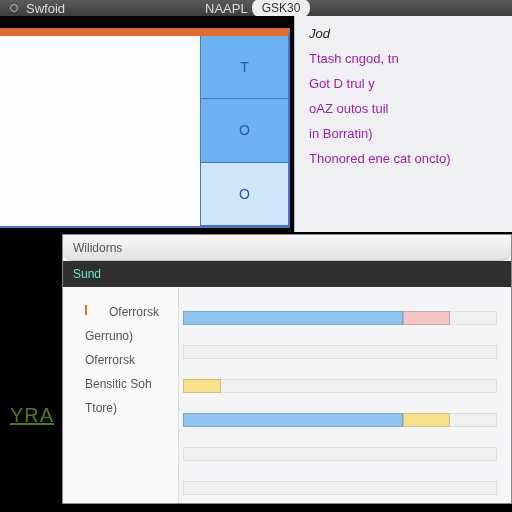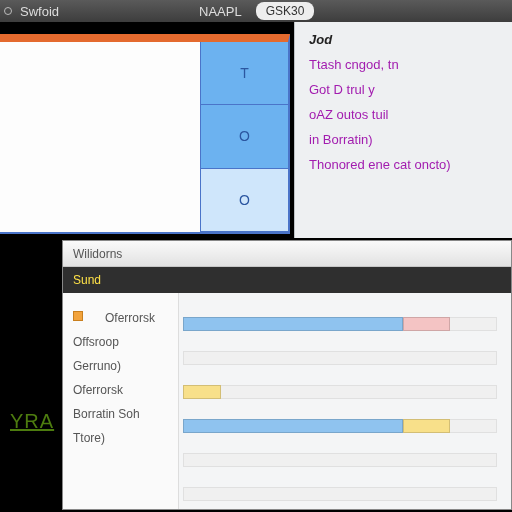--- a/index.html
+++ b/index.html
@@ -1,24 +1,24 @@
 <!DOCTYPE html>
 <html><head>
 <meta charset="utf-8">
 <style>
   * { margin: 0; padding: 0; box-sizing: border-box; font-family: Arial, sans-serif; }
   html, body { width: 512px; height: 512px; overflow: hidden; background: #000; }
   
   .toolbar {
-    height: 22px; background: linear-gradient(#5a5a5a,#3d3d3d);
-    display: flex; align-items: center; padding: 0 4px; color: #ddd; font-size: 13px;
+    height: 16px; background: linear-gradient(#5a5a5a,#3d3d3d);
+    display: flex; align-items: center; padding: 0 10px; color: #ddd; font-size: 13px;
   }
   .toolbar .left { display: flex; align-items: center; gap: 8px; }
   .toolbar .dot { width: 8px; height: 8px; border: 1px solid #bbb; border-radius: 50%; }
-  .toolbar .center { margin: 0 auto 0 140px; display: flex; align-items: center; gap: 14px; }
+  .toolbar .center { margin: 0 auto 0 140px; display: flex; align-items: center; gap: 4px; }
   .pill { background: #eee; color: #333; border-radius: 8px; padding: 2px 10px; font-size: 12px; }
 
   .desktop { position: relative; width: 512px; height: 478px; background: #000; }
 
   .win1 {
     position: absolute; left: -10px; top: 12px; width: 300px; height: 200px;
     background: #fff; border: 2px solid #4a74c9; border-top: 8px solid #e46a2e;
   }
   .win1 .body { display: flex; height: 100%; }
   .win1 .left-pane { flex: 1; background: #fdfdfd; }
@@ -29,42 +29,42 @@
   .win1 .cell {
     flex: 1; border-bottom: 1px solid #4a74c9; display: flex;
     align-items: center; justify-content: center; color: #2b56a0; font-size: 14px;
   }
   .win1 .cell:last-child { background: #cfe6fb; }
 
   .panel {
     position: absolute; left: 294px; top: 0; right: 0; height: 220px;
     background: #eef0f2; border-left: 1px solid #bfc4c8; padding: 10px 14px; font-size: 13px; color: #333;
   }
-  .panel .head { font-weight: bold; font-style: italic; color: #222; margin-bottom: 10px; }
+  .panel .head { font-weight: normal; font-style: italic; color: #222; margin-bottom: 10px; }
   .panel .row { margin: 10px 0; color: #a21caf; }
 
   .win2 {
     position: absolute; left: 62px; top: 218px; right: 0; bottom: -10px;
     background: #f4f5f6; border: 1px solid #888; box-shadow: 0 0 0 2px #000;
   }
   .win2 .titlebar {
     height: 26px; background: linear-gradient(#fafafa,#e2e2e2);
     border-bottom: 1px solid #c7c7c7; padding: 0 10px; font-size: 12px; color: #555;
-    display: flex; align-items: center;
+    display: flex; align-items: center; border-radius: 10px;
   }
   .win2 .tabbar {
-    height: 26px; background: #2f2f2f; color: #fde047; display: flex; align-items: center;
+    height: 26px; background: #2f2f2f; color: #5eead4; display: flex; align-items: center;
     padding: 0 10px; font-size: 12px;
   }
   .win2 .content { display: flex; height: calc(100% - 52px); }
   .win2 .sidebar {
     width: 116px; background: #fafafa; border-right: 1px solid #ddd;
     padding: 8px 10px; font-size: 12px; color: #555;
   }
-  .win2 .sidebar .item { margin: 10px 0; display: flex; align-items: flex-start; gap: 22px; }
+  .win2 .sidebar .item { margin: 10px 12px; display: flex; align-items: flex-start; gap: 22px; }
   .win2 .sidebar .sq { width: 10px; height: 10px; background: #f2a33c; border: 1px solid #c97f1e; }
   .win2 .chart { flex: 1; padding: 10px 14px 0 4px; }
   .win2 .bar-row { height: 26px; margin: 8px 0; position: relative; background: transparent; }
   .win2 .track { position: absolute; left: 0; right: 0; top: 6px; height: 14px; background: #f0f0f0; border: 1px solid #e0e0e0; }
   .win2 .seg { position: absolute; top: 6px; height: 14px; border: 1px solid rgba(0,0,0,.15); }
   .blue { background: #8fc3ef; }
   .pink { background: #f4c4c4; }
   .yellow { background: #f8e08a; }
 
   .side-label {
@@ -114,30 +114,27 @@
     <div class="tabbar">
       <span>Sund</span>
     </div>
     <div class="content">
       <div class="sidebar">
         <div class="item">
             <span class="sq"></span>
             <span>Oferrorsk</span>
           </div>
         <div class="item">
-            <span>Offsroop</span>
-          </div>
-        <div class="item">
             <span>Gerruno)</span>
           </div>
         <div class="item">
             <span>Oferrorsk</span>
           </div>
         <div class="item">
-            <span>Borratin Soh</span>
+            <span>Bensitic Soh</span>
           </div>
         <div class="item">
             <span>Ttore)</span>
           </div>
       </div>
       <div class="chart" id="chart">
           <div class="bar-row">
             <div class="track"></div>
             <div class="seg blue" style="left: 0%; width: 70%;"></div>
             <div class="seg pink" style="left: 70%; width: 15%;"></div>

